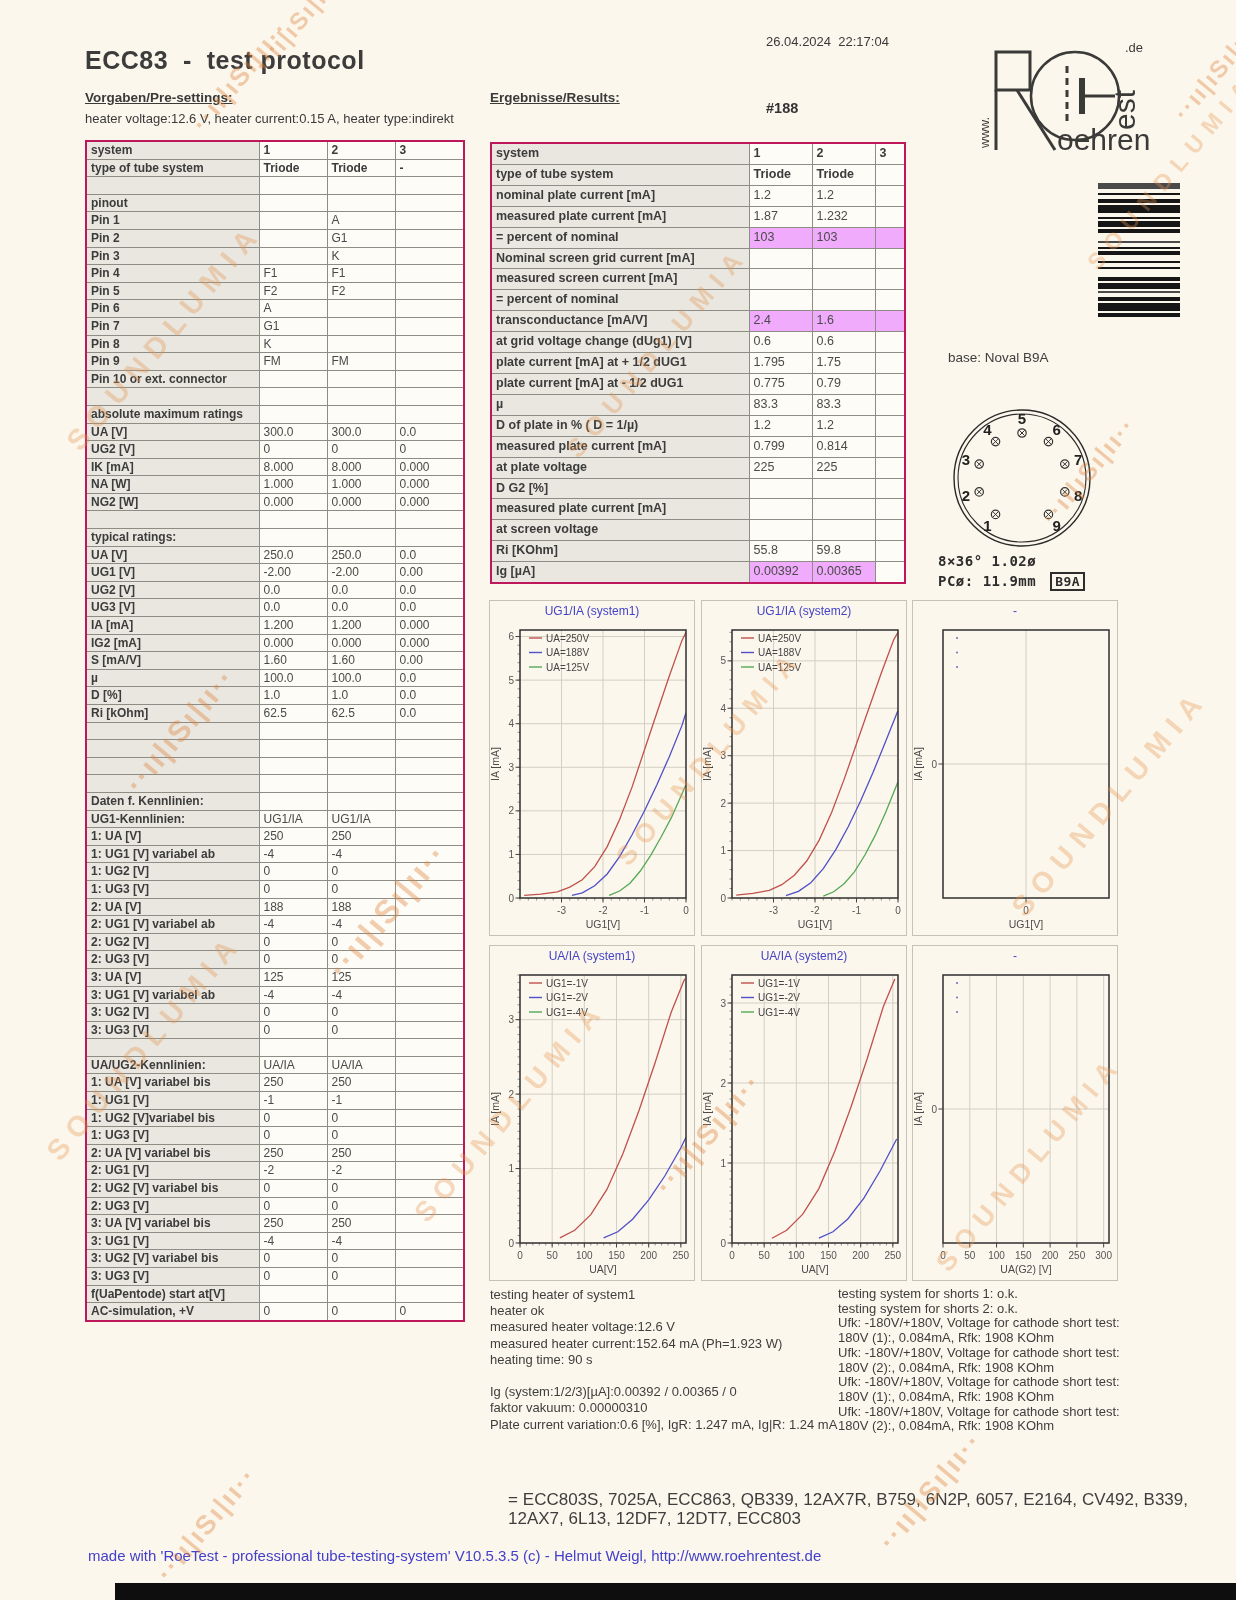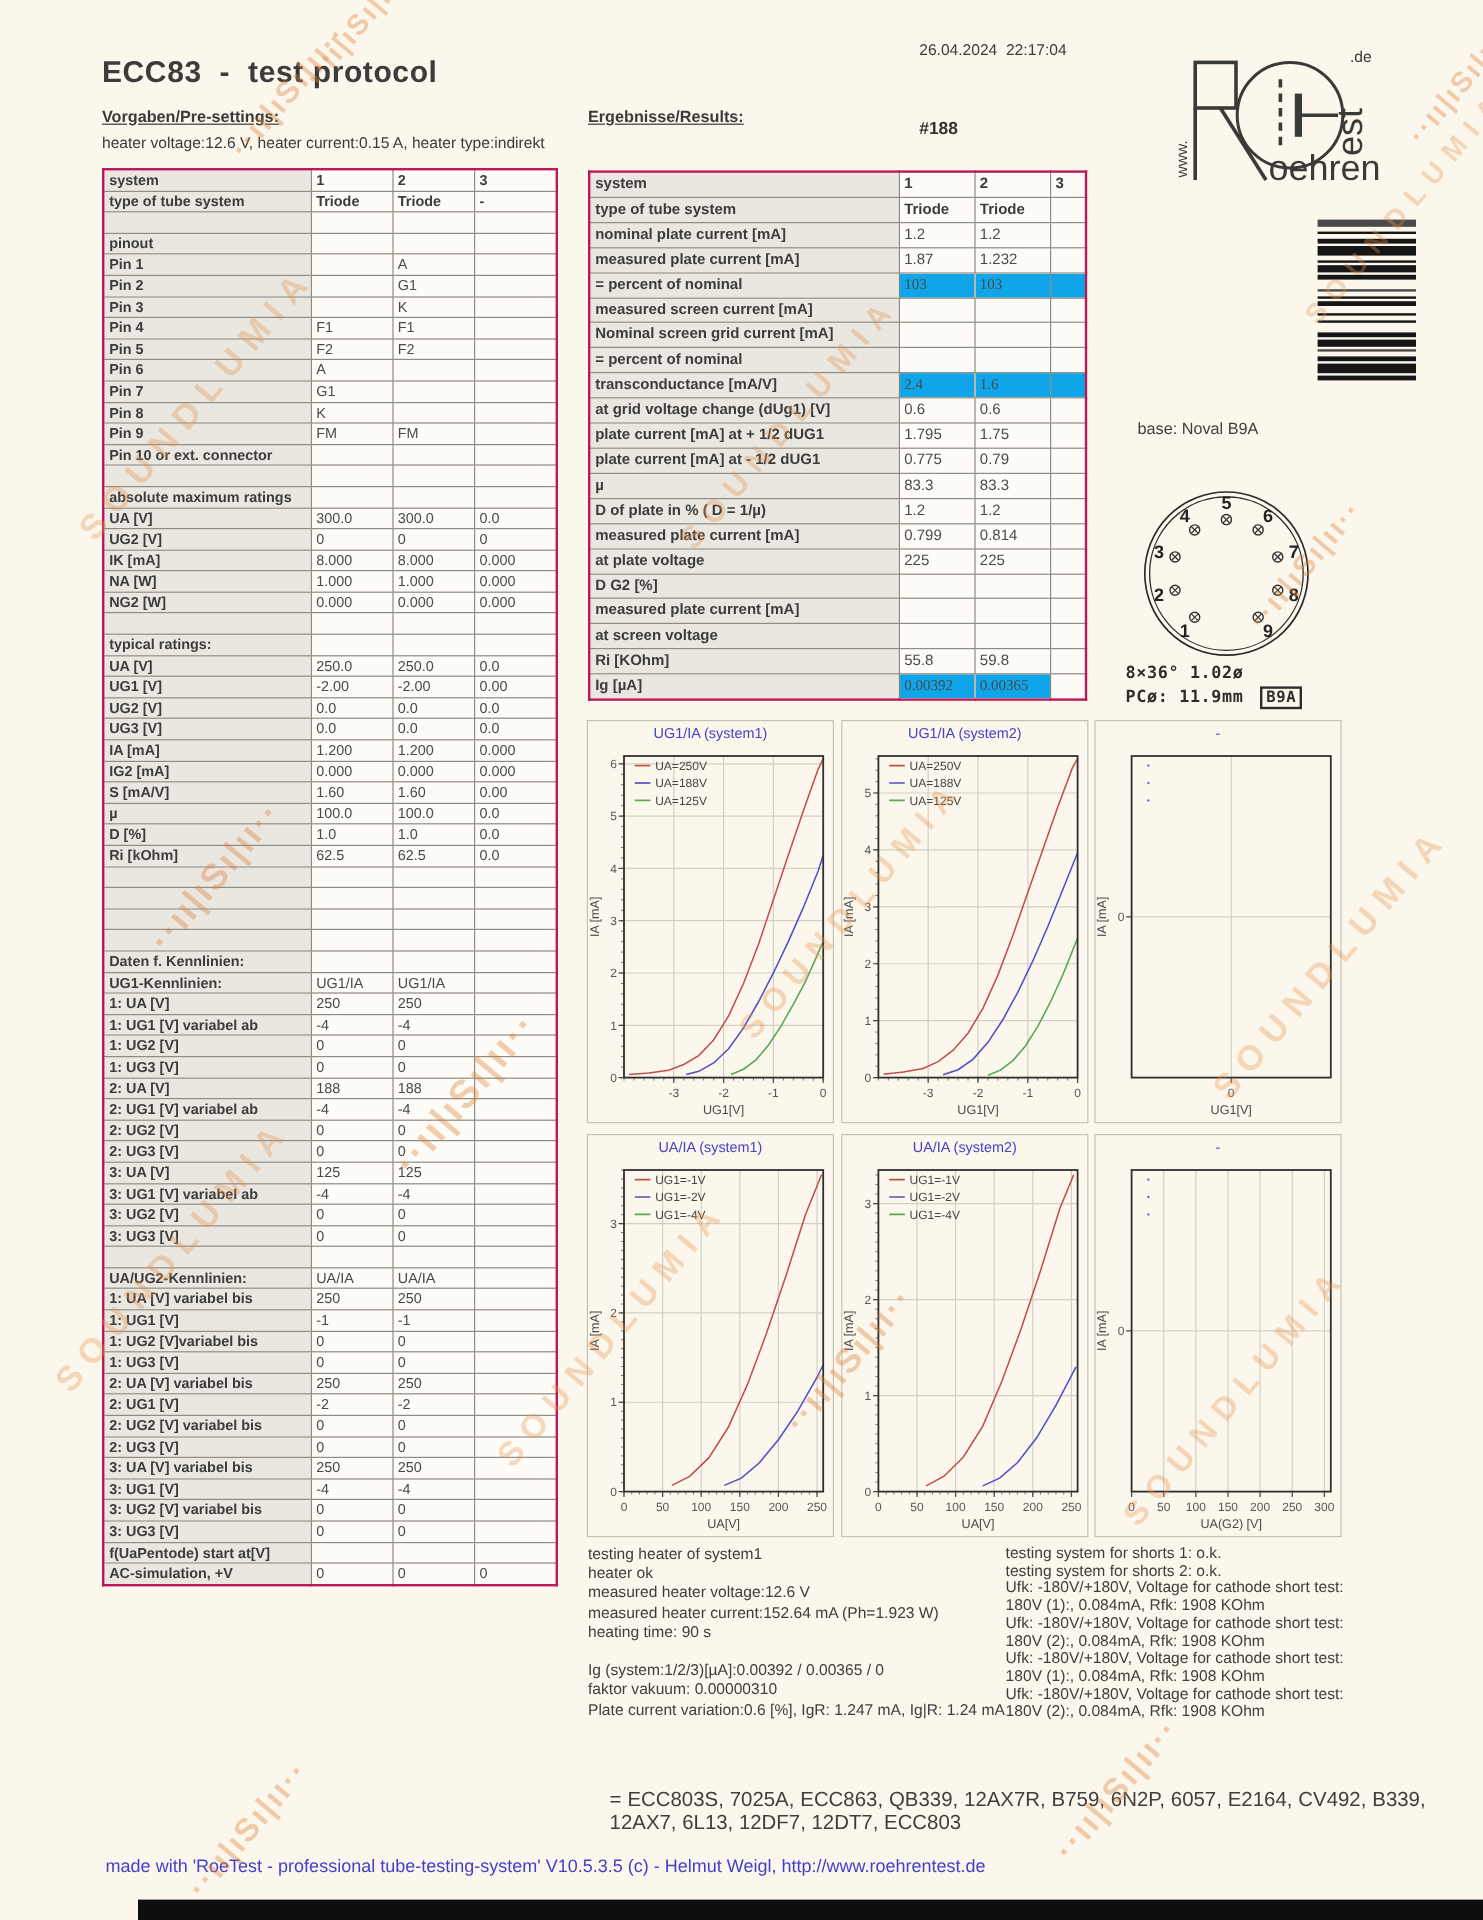--- a/index.html
+++ b/index.html
@@ -16,21 +16,21 @@
 
   table.proto{position:absolute;border-collapse:collapse;table-layout:fixed;border:2px solid #be185d;}
   table.proto td{border:1px solid #8d8d86;overflow:hidden;white-space:nowrap;padding:0 0 0 4px;}
   #pre-table{left:85px;top:140px;width:378px;}
   #pre-table td{height:16.6px;line-height:16.6px;font-size:12px;}
   #res-table{left:490px;top:142px;width:414px;}
   #res-table td{height:19.9px;line-height:19.9px;font-size:12.5px;}
   td.lab{background:#e9e7df;font-weight:bold;color:#3c3c3c;}
   td.val{background:#fdfcf6;color:#4a4a4a;}
   tr.hdr td.val{font-weight:bold;color:#3c3c3c;}
-  td.val.g{background:#0ea5e9;font-family:Liberation Serif, serif;}
+  td.val.g{background:#f0abfc;}
 
   .base-label{left:948px;top:350px;font-size:13.5px;color:#3e3e3e;}
   #socket{left:940px;top:383px;}
   .dims{left:938px;top:551px;font-family:"DejaVu Sans Mono",monospace;font-weight:bold;
         font-size:14px;color:#2d2d2d;letter-spacing:.5px;line-height:20px;}
   .b9a{border:2px solid #2d2d2d;padding:0 3px;margin-left:14px;font-size:13px;}
 
   .chart-panel{position:absolute;width:206px;height:336px;border:1px solid #c7c2b6;box-sizing:border-box;}
   .cp-title{height:20px;text-align:center;font-size:12px;color:#4343c9;padding-top:3px;}
   .cp0{left:489px;top:600px;} .cp1{left:701px;top:600px;} .cp2{left:912px;top:600px;}
@@ -564,27 +564,27 @@
           <td class="val">1.232</td>
           <td class="val"></td>
         </tr>
         <tr>
           <td class="lab">= percent of nominal</td>
           <td class="val g">103</td>
           <td class="val g">103</td>
           <td class="val g"></td>
         </tr>
         <tr>
+          <td class="lab">Nominal screen grid current [mA]</td>
+          <td class="val"></td>
+          <td class="val"></td>
+          <td class="val"></td>
+        </tr>
+        <tr>
           <td class="lab">measured screen current [mA]</td>
-          <td class="val"></td>
-          <td class="val"></td>
-          <td class="val"></td>
-        </tr>
-        <tr>
-          <td class="lab">Nominal screen grid current [mA]</td>
           <td class="val"></td>
           <td class="val"></td>
           <td class="val"></td>
         </tr>
         <tr>
           <td class="lab">= percent of nominal</td>
           <td class="val"></td>
           <td class="val"></td>
           <td class="val"></td>
         </tr>

